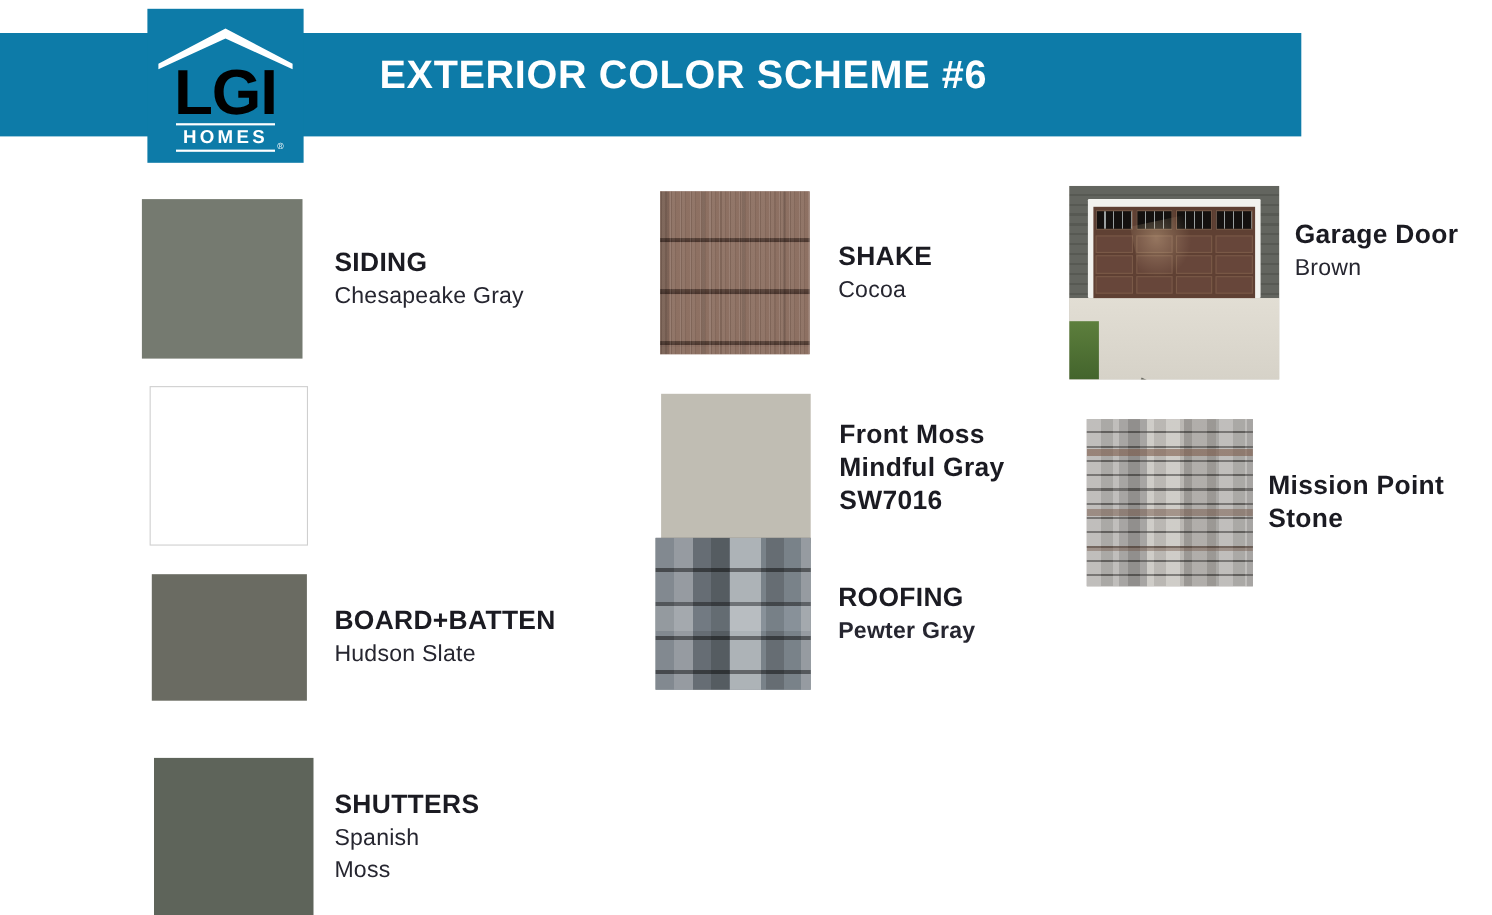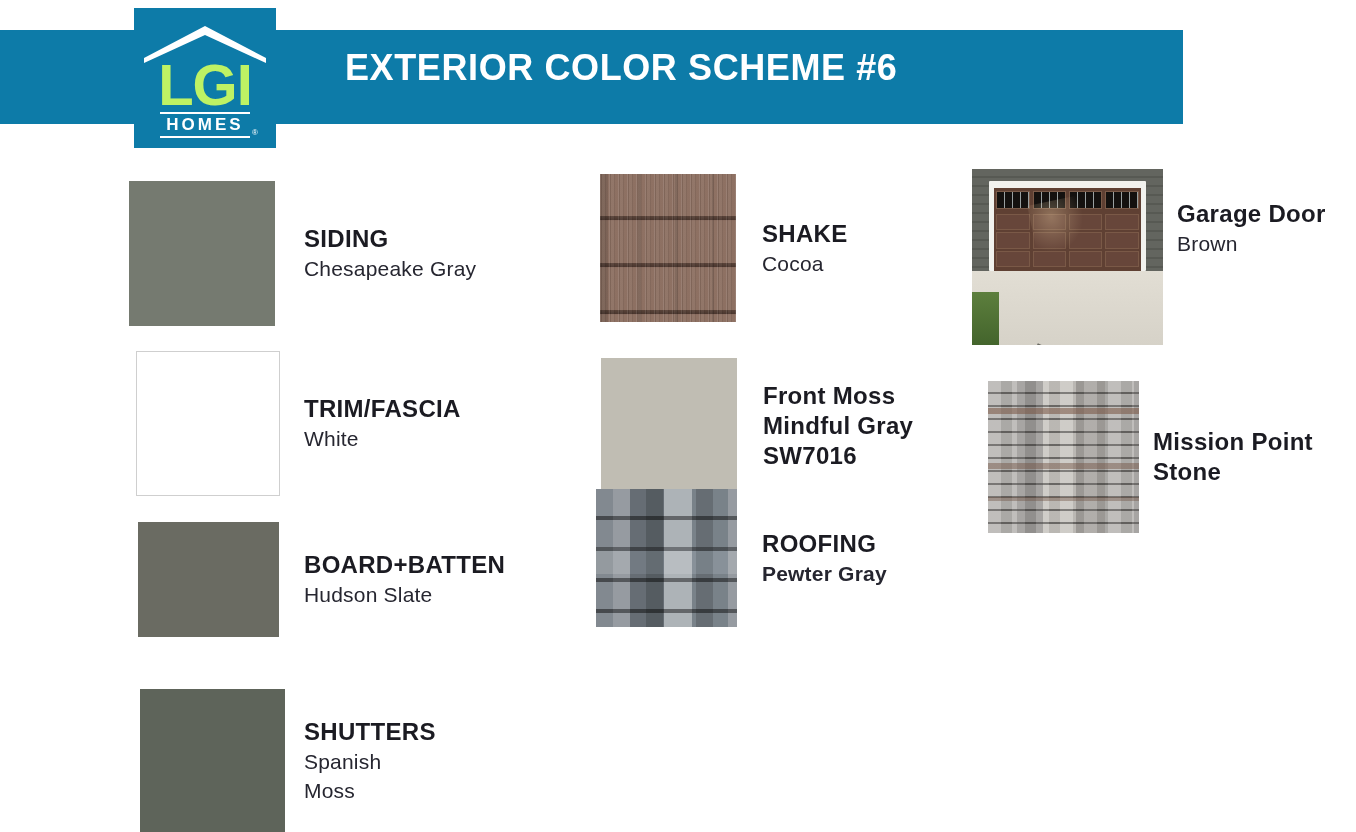--- a/index.html
+++ b/index.html
@@ -30,21 +30,21 @@
     background:#0d7ba8;
   }
   .logo-inner{position:absolute;inset:0;}
   .logo-roof{
     position:absolute;left:8px;top:16px;width:126px;height:40px;
   }
   .logo-lgi{
     position:absolute;left:0;right:0;top:48px;
     text-align:center;
     font-size:58px;line-height:58px;font-weight:bold;
-    color:#bef264;letter-spacing:-1px;
+    color:#000000;letter-spacing:-1px;
     font-family:"Liberation Sans", sans-serif;
   }
   .logo-homes{
     position:absolute;left:0;right:0;top:108px;
     text-align:center;
     font-size:17px;line-height:17px;font-weight:bold;
     color:#ffffff;letter-spacing:3px;
   }
   .logo-rule{
     position:absolute;left:26px;width:90px;height:2px;background:#ffffff;
@@ -217,24 +217,20 @@
 <div class="entry" style="left:129px;top:181px;">
   <div class="sw" style="width:146px;height:145px;background:#757a70;"></div>
   <div class="txt" style="margin-left:29px;">
     <div class="cat">SIDING</div>
     <div class="name">Chesapeake Gray</div>
   </div>
 </div>
 
 <div class="entry" style="left:136px;top:351px;">
   <div class="sw sw-white" style="width:144px;height:145px;"></div>
-  <div class="txt" style="margin-left:24px;">
-    <div class="cat">TRIM/FASCIA</div>
-    <div class="name">White</div>
-  </div>
 </div>
 
 <div class="entry" style="left:138px;top:522px;">
   <div class="sw" style="width:141px;height:115px;background:#6a6b62;"></div>
   <div class="txt" style="margin-left:25px;">
     <div class="cat">BOARD+BATTEN</div>
     <div class="name">Hudson Slate</div>
   </div>
 </div>
 

